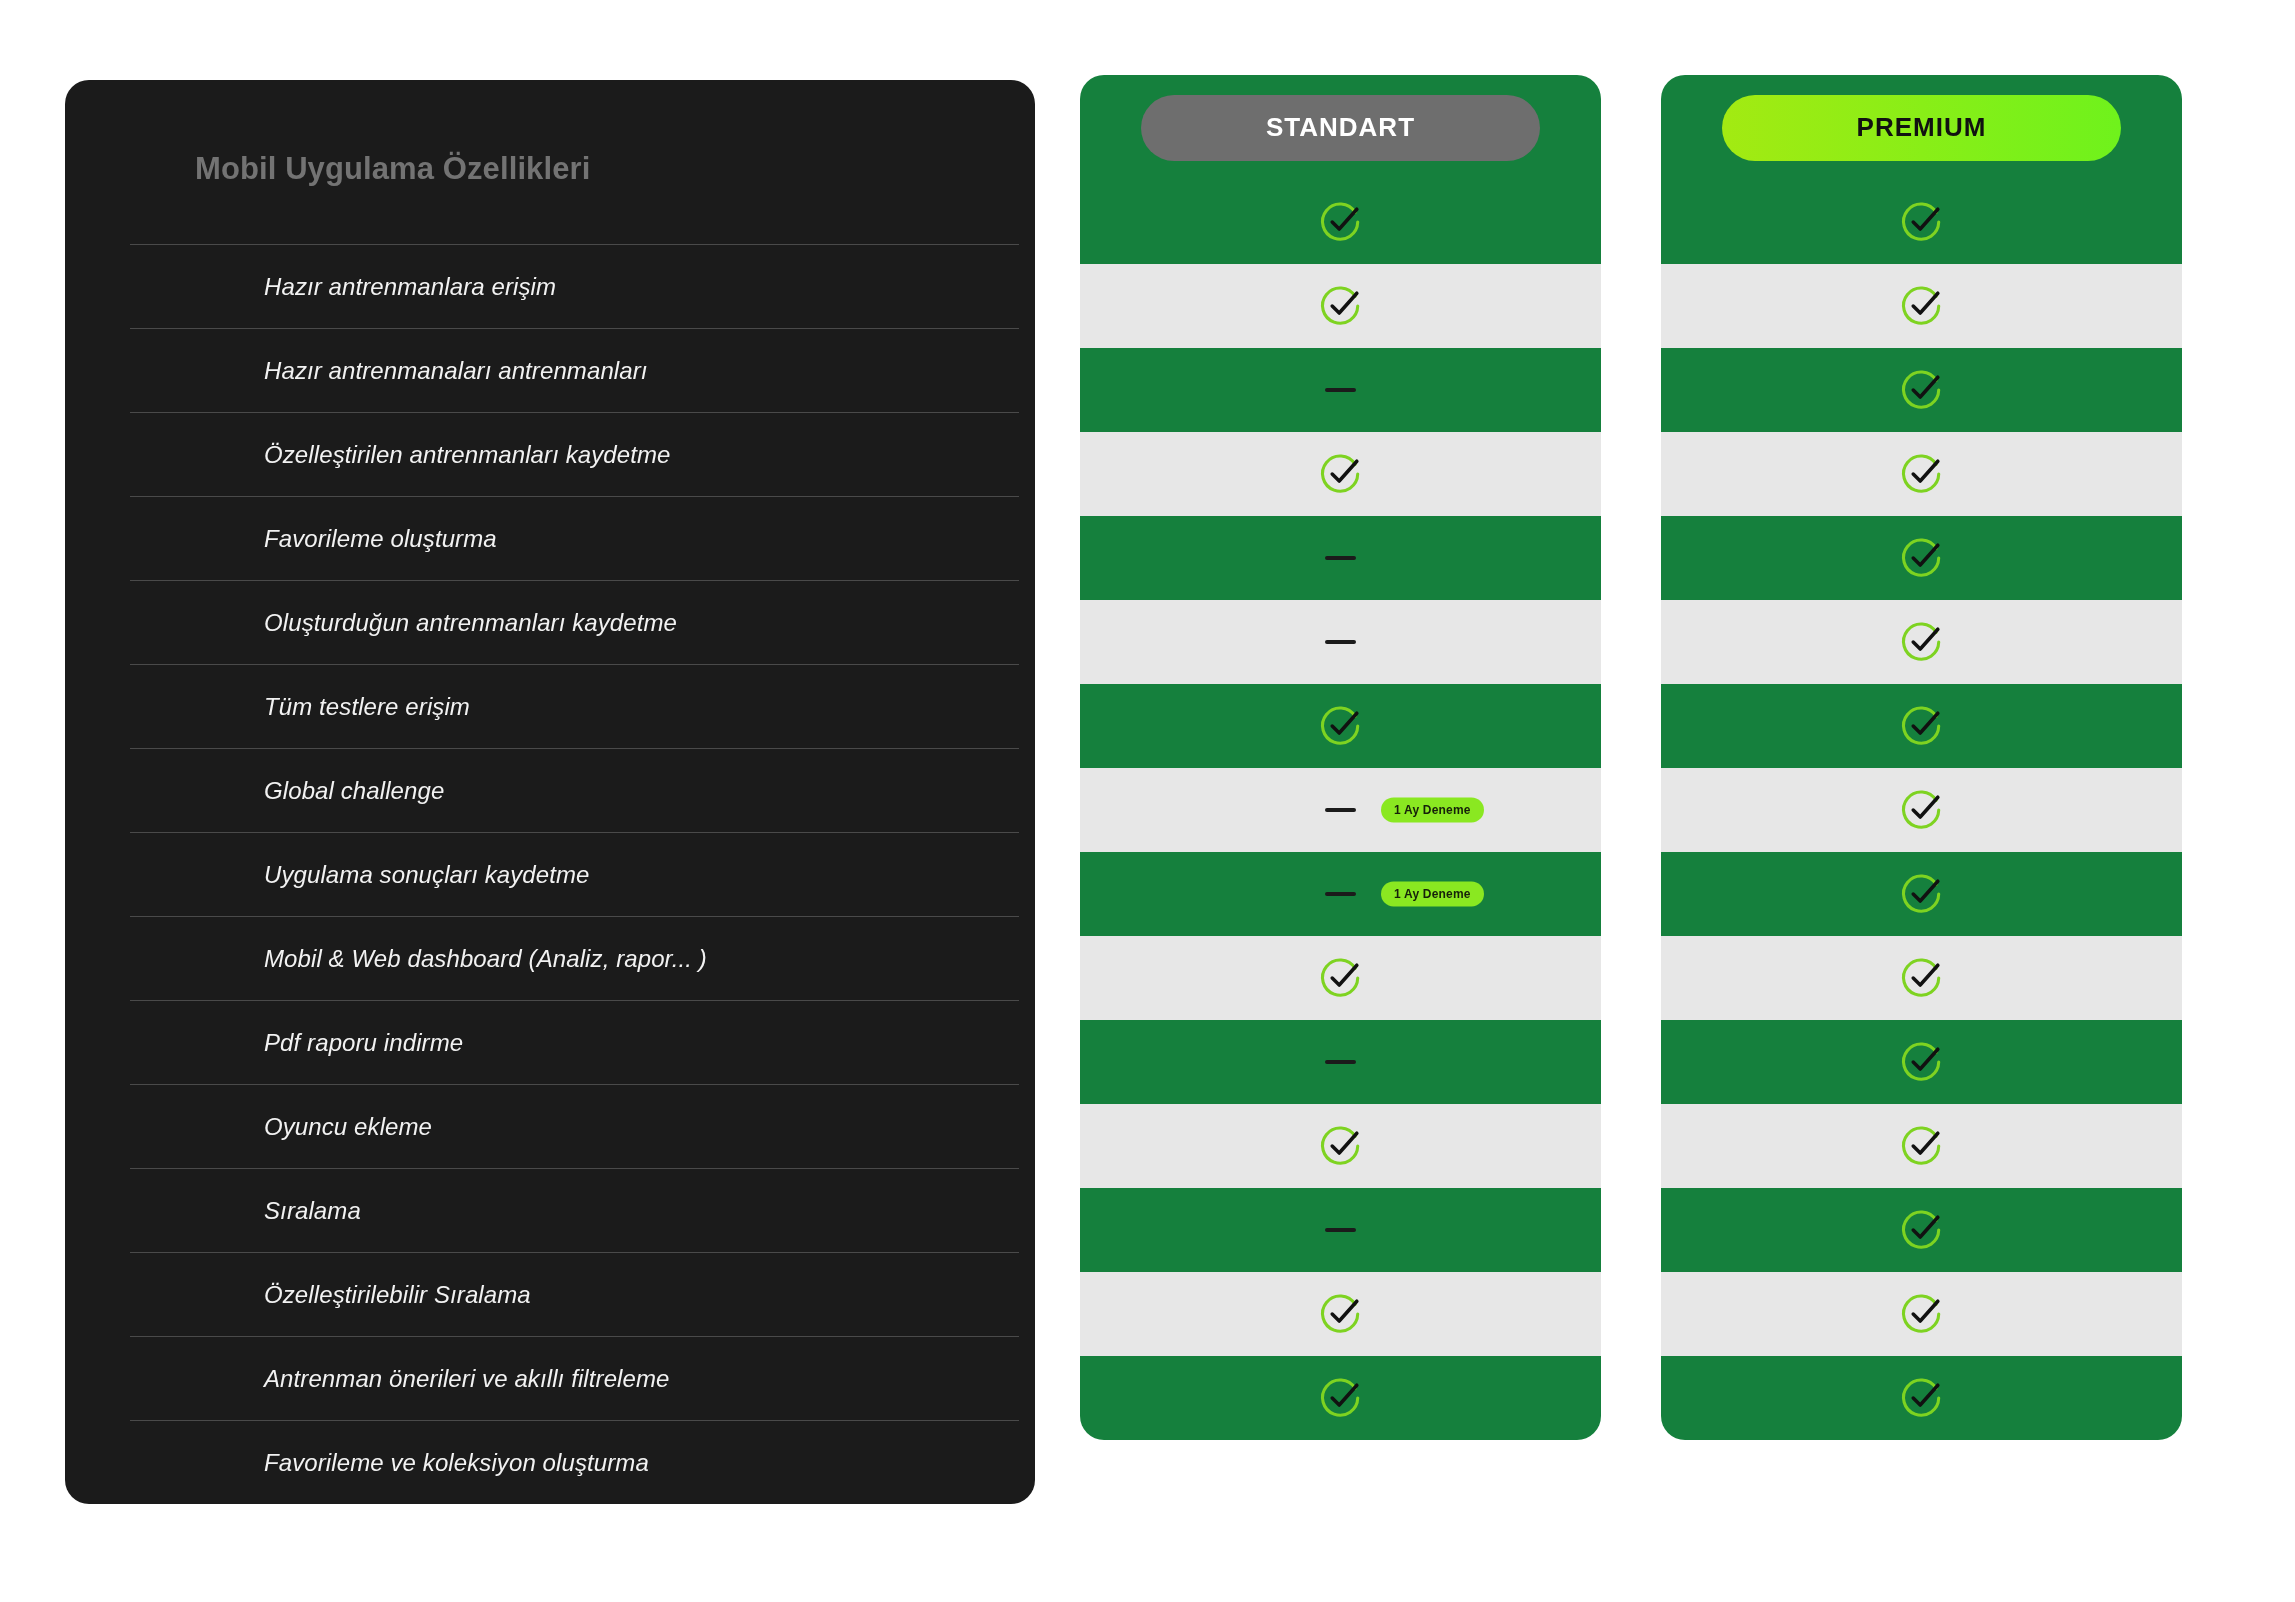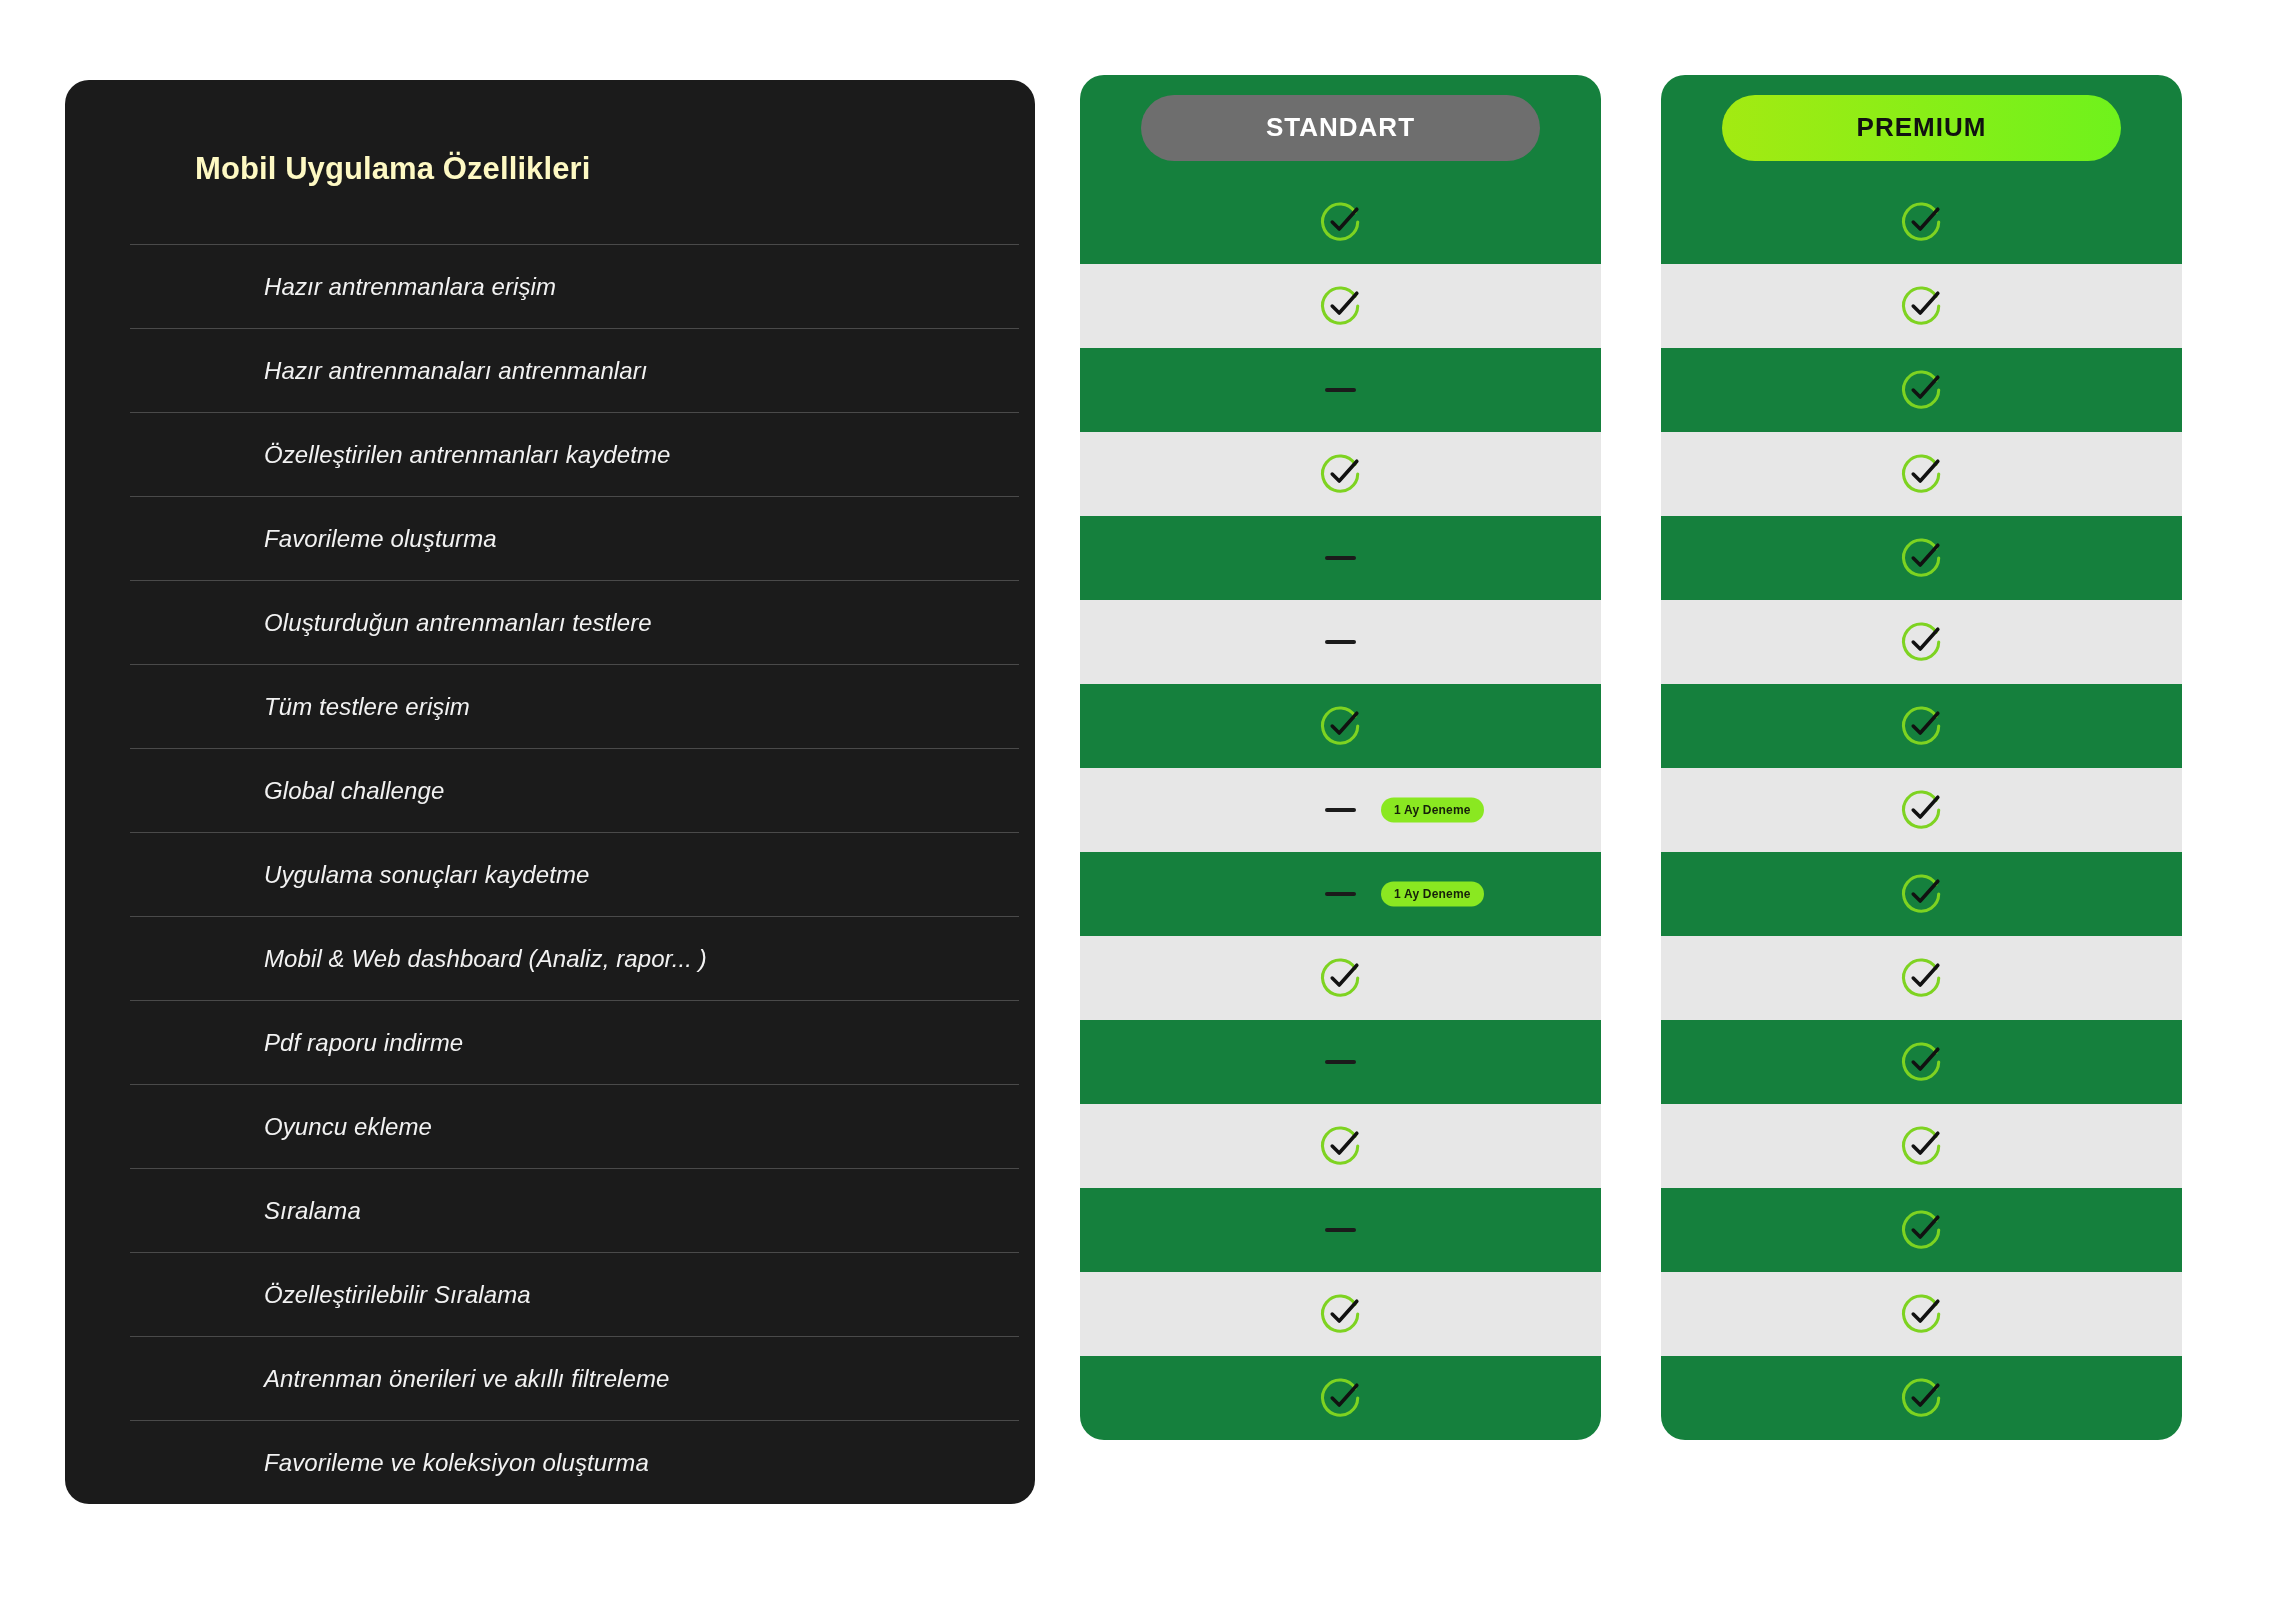--- a/index.html
+++ b/index.html
@@ -27,21 +27,21 @@
     left: 65px;
     top: 80px;
     width: 970px;
     background: #1b1b1b;
     border-radius: 24px;
     box-sizing: border-box;
     padding: 0 0 0 0;
     overflow: hidden;
   }
   .features-title {
-    color: #fef9c3;
+    color: #737373;
     font-size: 31px;
     font-weight: bold;
     letter-spacing: 0.1px;
     padding: 71px 0 57px 130px;
     box-sizing: border-box;
   }
   .feature-row {
     height: 84px;
     display: flex;
     align-items: center;
@@ -151,21 +151,21 @@
         <div class="feature-row">
           <div class="feature-label">Hazır antrenmanaları antrenmanları</div>
         </div>
         <div class="feature-row">
           <div class="feature-label">Özelleştirilen antrenmanları kaydetme</div>
         </div>
         <div class="feature-row">
           <div class="feature-label">Favorileme oluşturma</div>
         </div>
         <div class="feature-row">
-          <div class="feature-label">Oluşturduğun antrenmanları testlere</div>
+          <div class="feature-label">Oluşturduğun antrenmanları kaydetme</div>
         </div>
         <div class="feature-row">
           <div class="feature-label">Tüm testlere erişim</div>
         </div>
         <div class="feature-row">
           <div class="feature-label">Global challenge</div>
         </div>
         <div class="feature-row">
           <div class="feature-label">Uygulama sonuçları kaydetme</div>
         </div>

